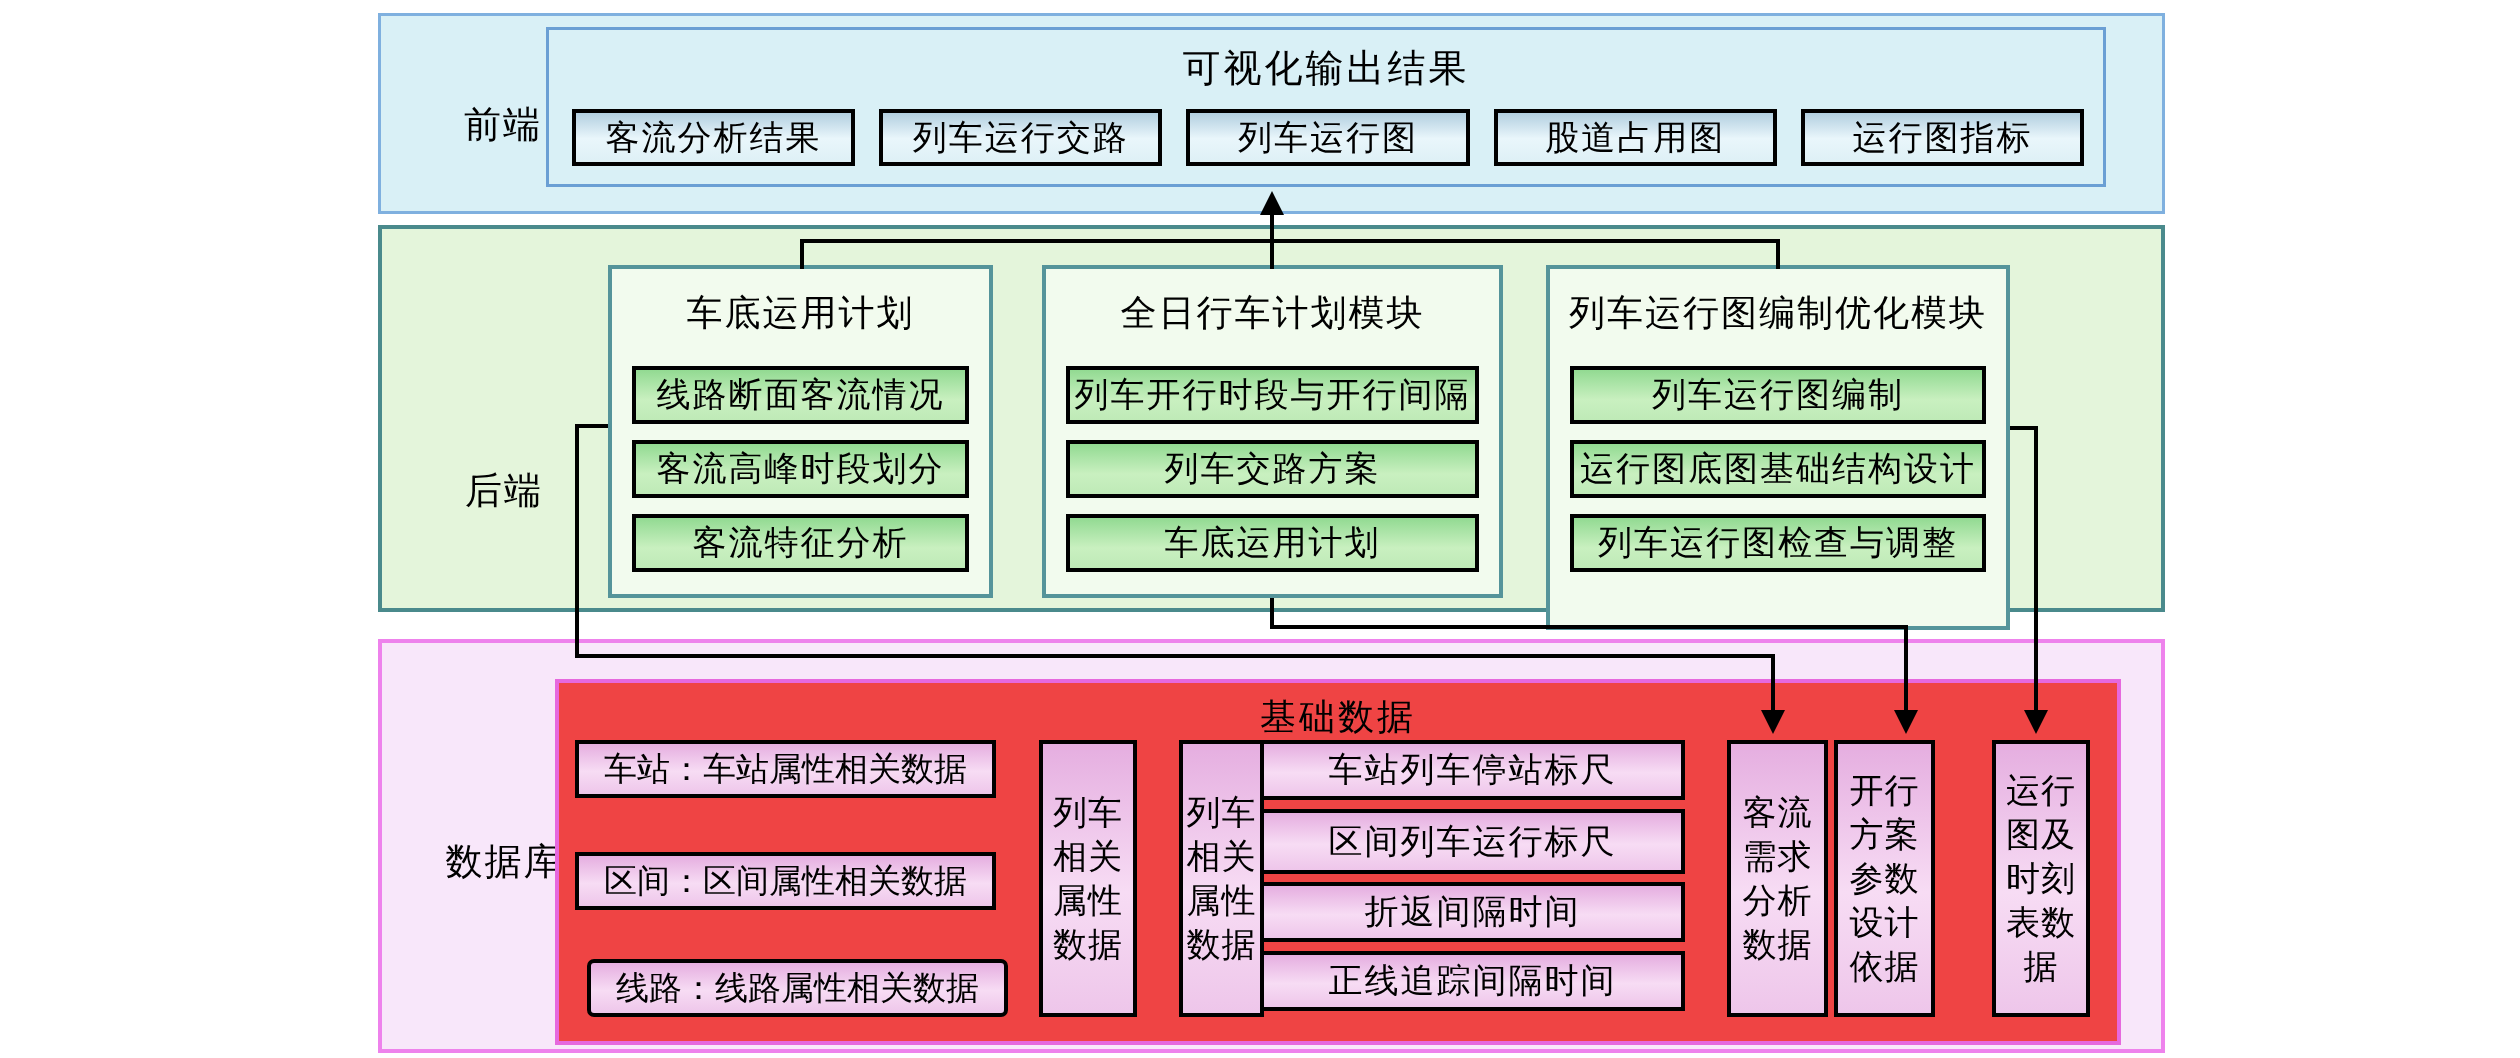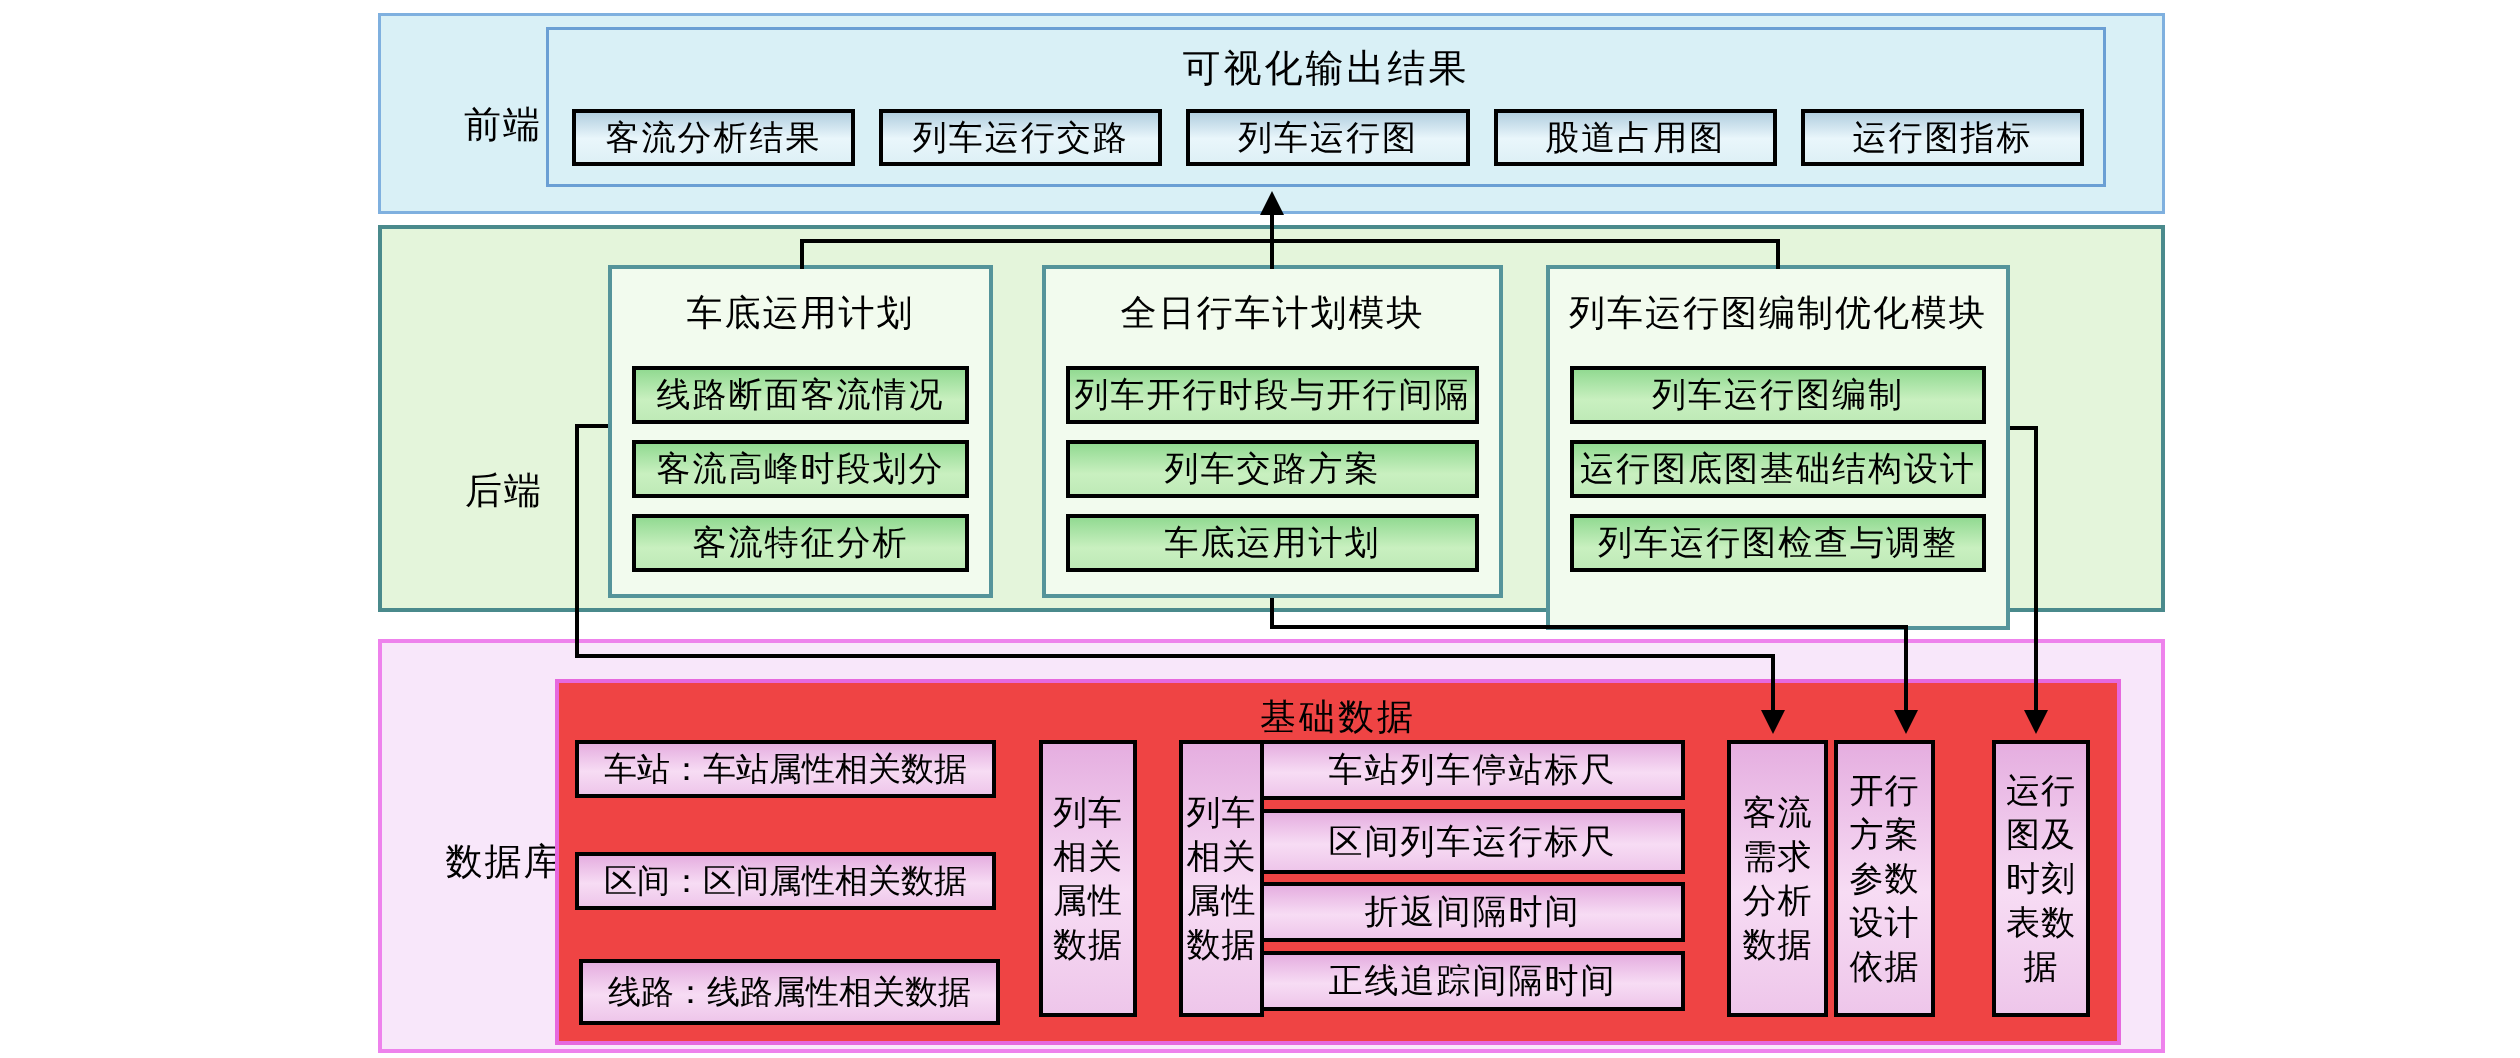--- a/index.html
+++ b/index.html
@@ -88,21 +88,21 @@
   <div class="band band-db">
     <div class="band-label" style="top:194px;">数据库</div>
 
     <div class="db-container">
       <div class="db-title">基础数据</div>
       <div class="db-content">
 
         <div class="abs" style="left:16px;top:57px;width:421px;height:277px;">
           <div class="bx bx-pink abs" style="left:0;top:0;width:421px;height:58px;">车站：车站属性相关数据</div>
           <div class="bx bx-pink abs" style="left:0;top:112px;width:421px;height:58px;">区间：区间属性相关数据</div>
-          <div class="bx bx-pink abs" style="left:4px;top:219px;width:421px;height:66px;">线路：线路属性相关数据</div>
+          <div class="bx bx-pink abs" style="left:12px;top:219px;width:421px;height:58px;border-radius:7px;">线路：线路属性相关数据</div>
         </div>
 
         <div class="bx bx-pink abs vtext" style="left:480px;top:57px;width:98px;height:277px;">列车
 相关
 属性
 数据</div>
 
         <div class="abs" style="left:620px;top:57px;width:506px;height:277px;">
           <div class="bx bx-pink abs vtext" style="left:0;top:0;width:85px;height:277px;">列车
 相关

